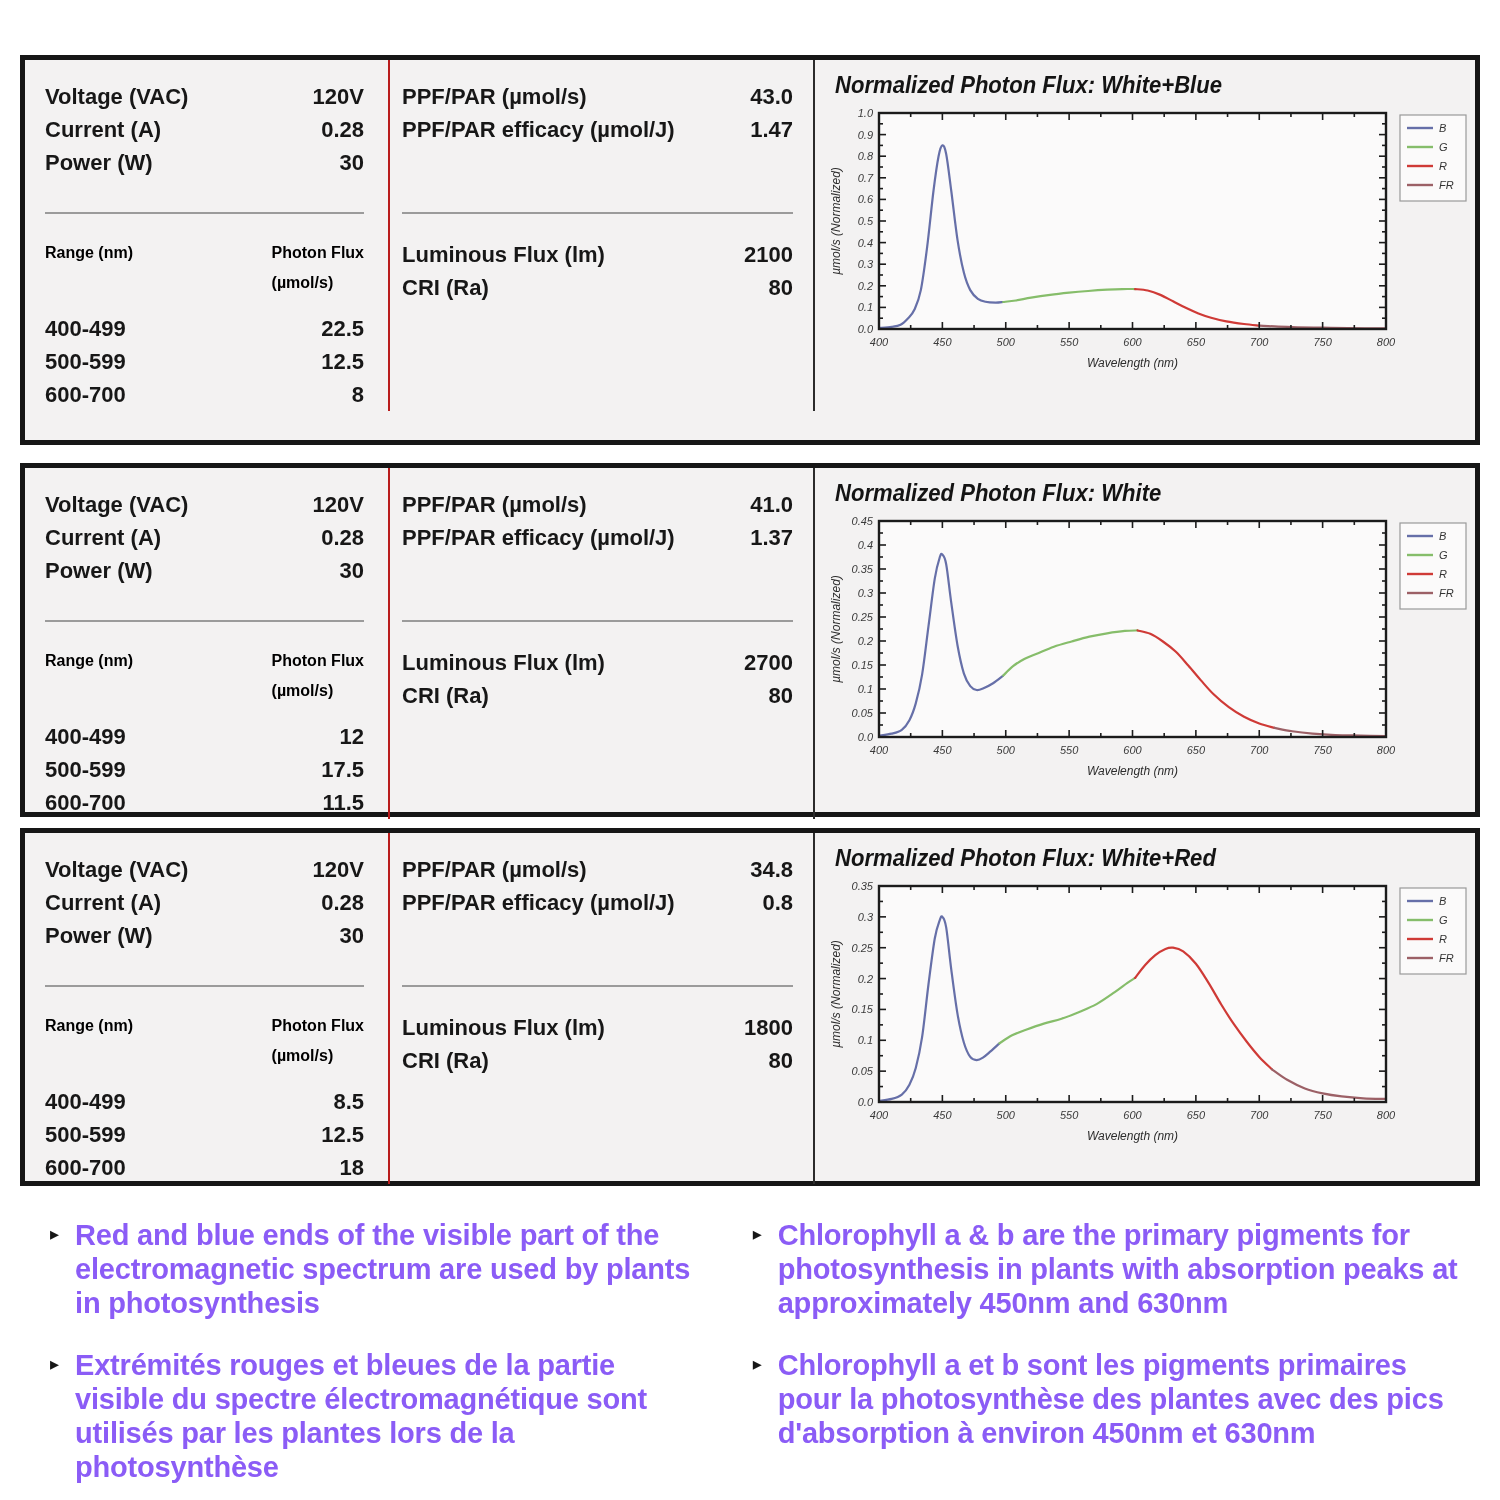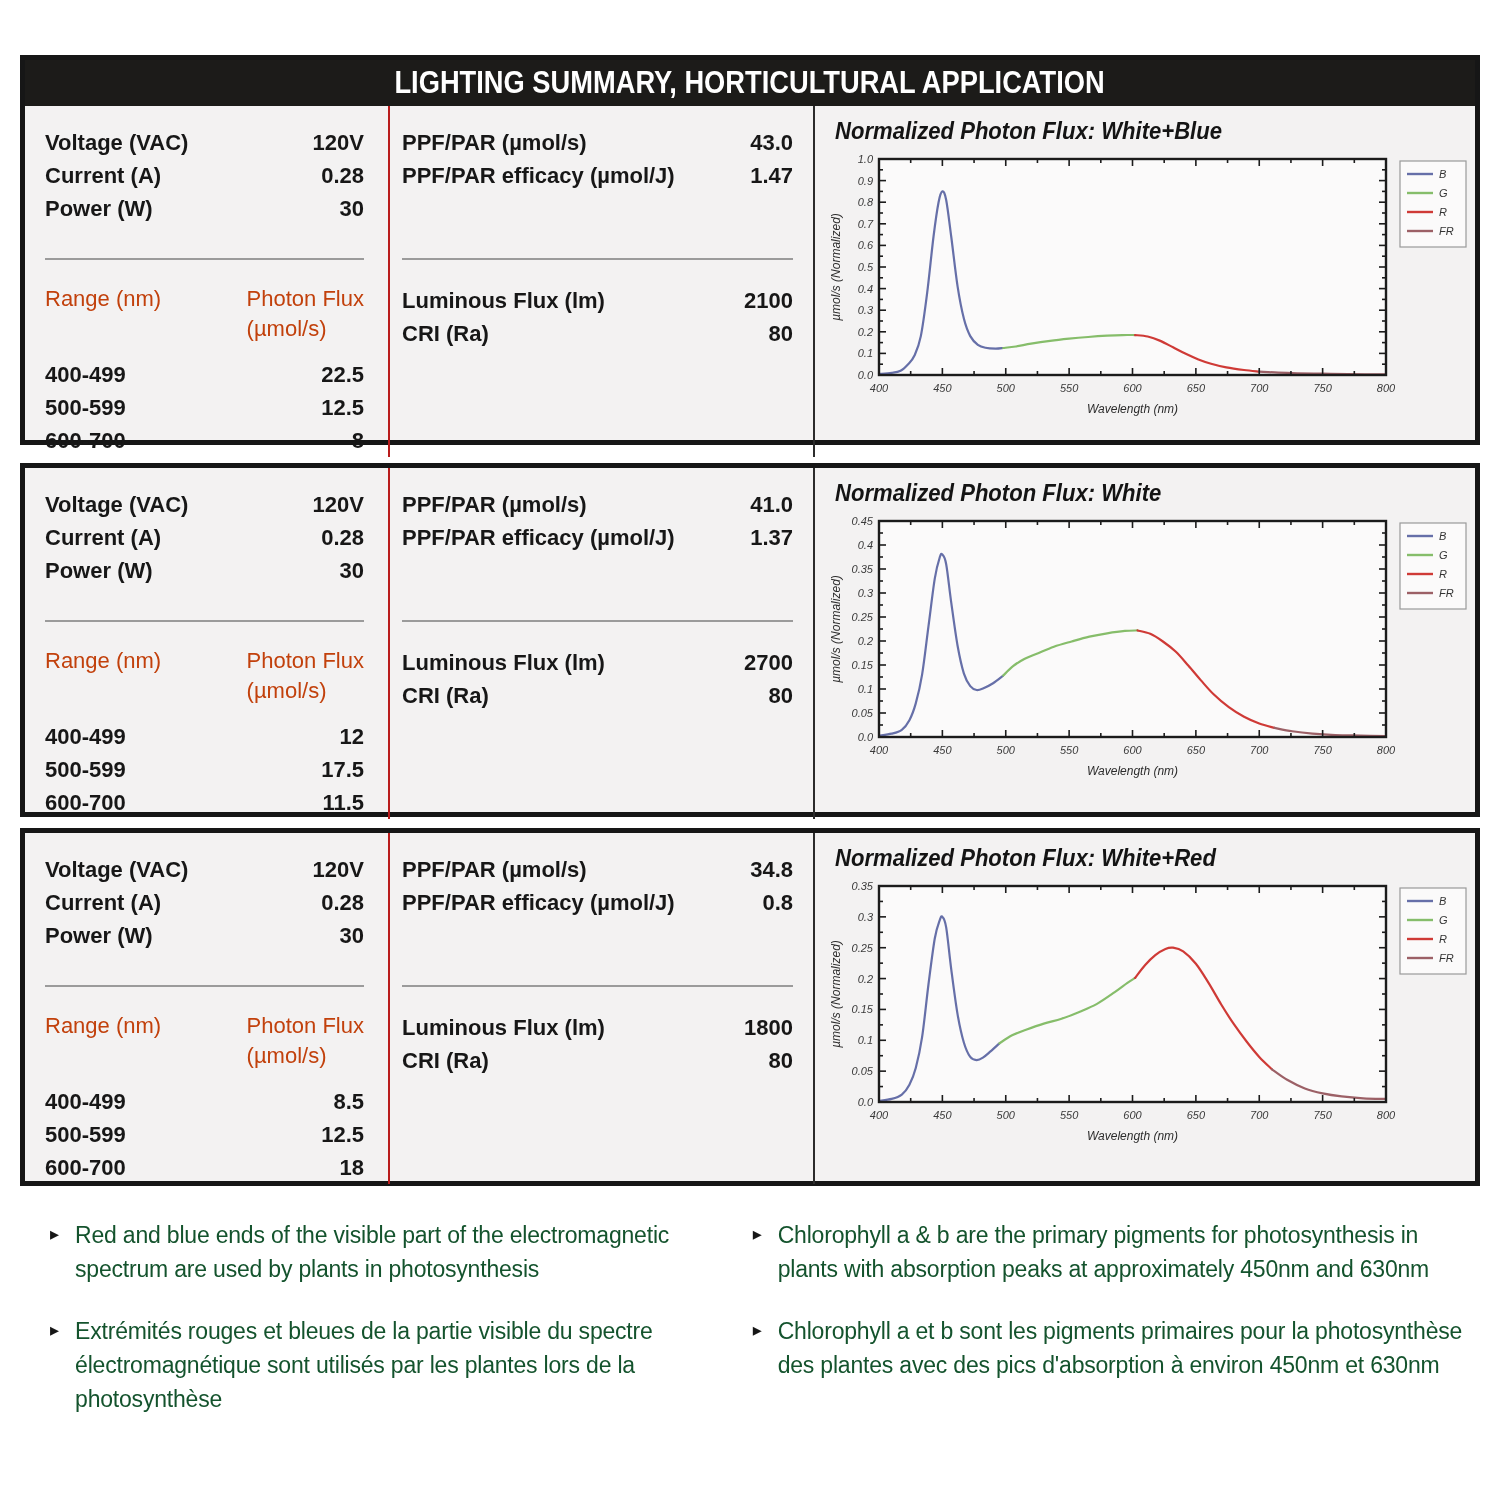--- a/index.html
+++ b/index.html
@@ -19,43 +19,40 @@
 
   .col { padding-top:20px; }
   .col1 { padding-left:20px; padding-right:24px; border-right:2px solid #b91c1c; }
   .col2 { padding-left:12px; padding-right:20px; border-right:2px solid #2c2c2c; }
   .col3 { padding:12px 4px 0 12px;font-style:italic; }
 
   .block { height:132px; }
   .row { display:flex; justify-content:space-between; font-size:22px; font-weight:bold; color:#171717; line-height:33px; }
   .sep { border-top:2px solid #9b9b9b; margin-bottom:24px; }
 
-  .range-head { display:flex; justify-content:space-between; font-size:22px; font-weight:normal; color:#c2410c; line-height:30px; margin-bottom:14px; }
+  .range-head { display:flex; justify-content:space-between; font-size:16px; font-weight:bold; color:#000000; line-height:30px; margin-bottom:14px; }
   .range-head .flux { text-align:left; }
 
   .chart-title { font-size:23px; font-weight:bold; color:#141414; margin:0 0 2px 8px; transform-origin:left; transform:scaleX(0.96); white-space:nowrap; }
   svg.chart { display:block; }
 
   .bullets { display:flex; padding:32px 10px 0 30px; gap:60px; }
   .bcol { display:flex; flex-direction:column; gap:28px; }
   .bcol-left { width:645px; }
   .bcol-right { width:720px; }
   .bullet { display:flex; gap:16px; }
   .tri { font-size:18px; line-height:33px; color:#161616; flex:0 0 auto; }
-  .bullet p { font-size:23px; font-weight:normal; color:#14532d; line-height:34px; letter-spacing:-0.2px; }
+  .bullet p { font-size:29px; font-weight:bold; color:#8b5cf6; line-height:34px; letter-spacing:-0.2px; }
 </style>
 </head>
 <body>
 
 <div class="page">
 
   <section class="panel panel-1">
-    <div class="panel-header">
-      <span>LIGHTING SUMMARY, HORTICULTURAL APPLICATION</span>
-    </div>
     <div class="panel-body">
       <div class="col col1">
         <div class="block">
           <div class="row">
               <span>Voltage (VAC)</span>
               <span>120V</span>
             </div>
           <div class="row">
               <span>Current (A)</span>
               <span>0.28</span>

